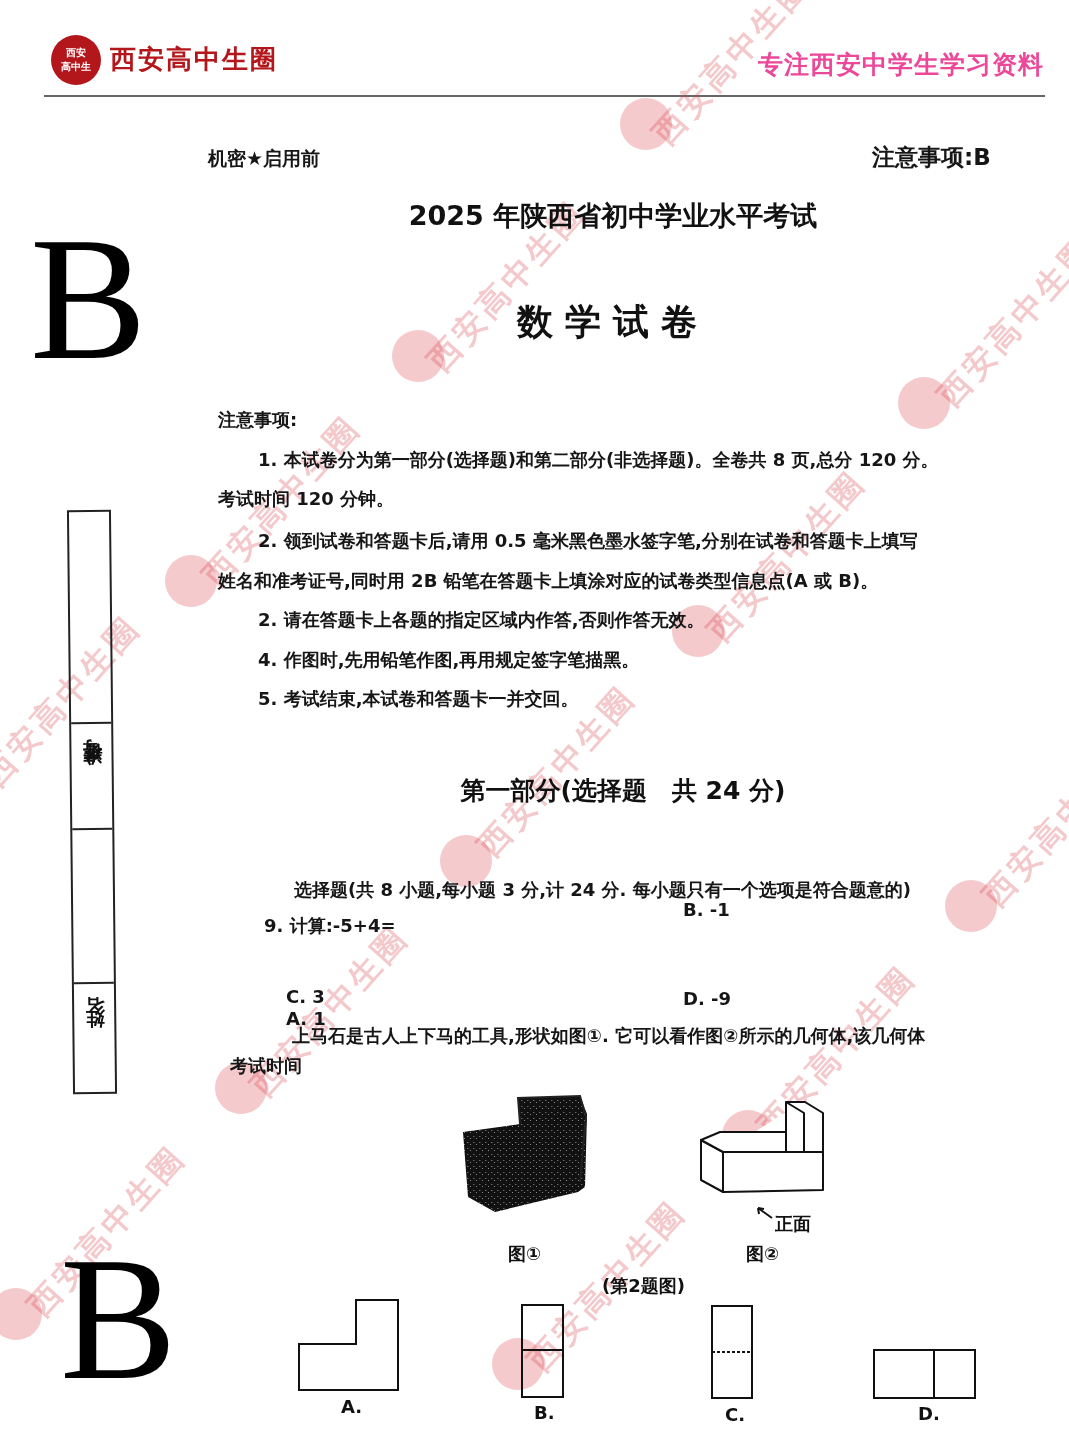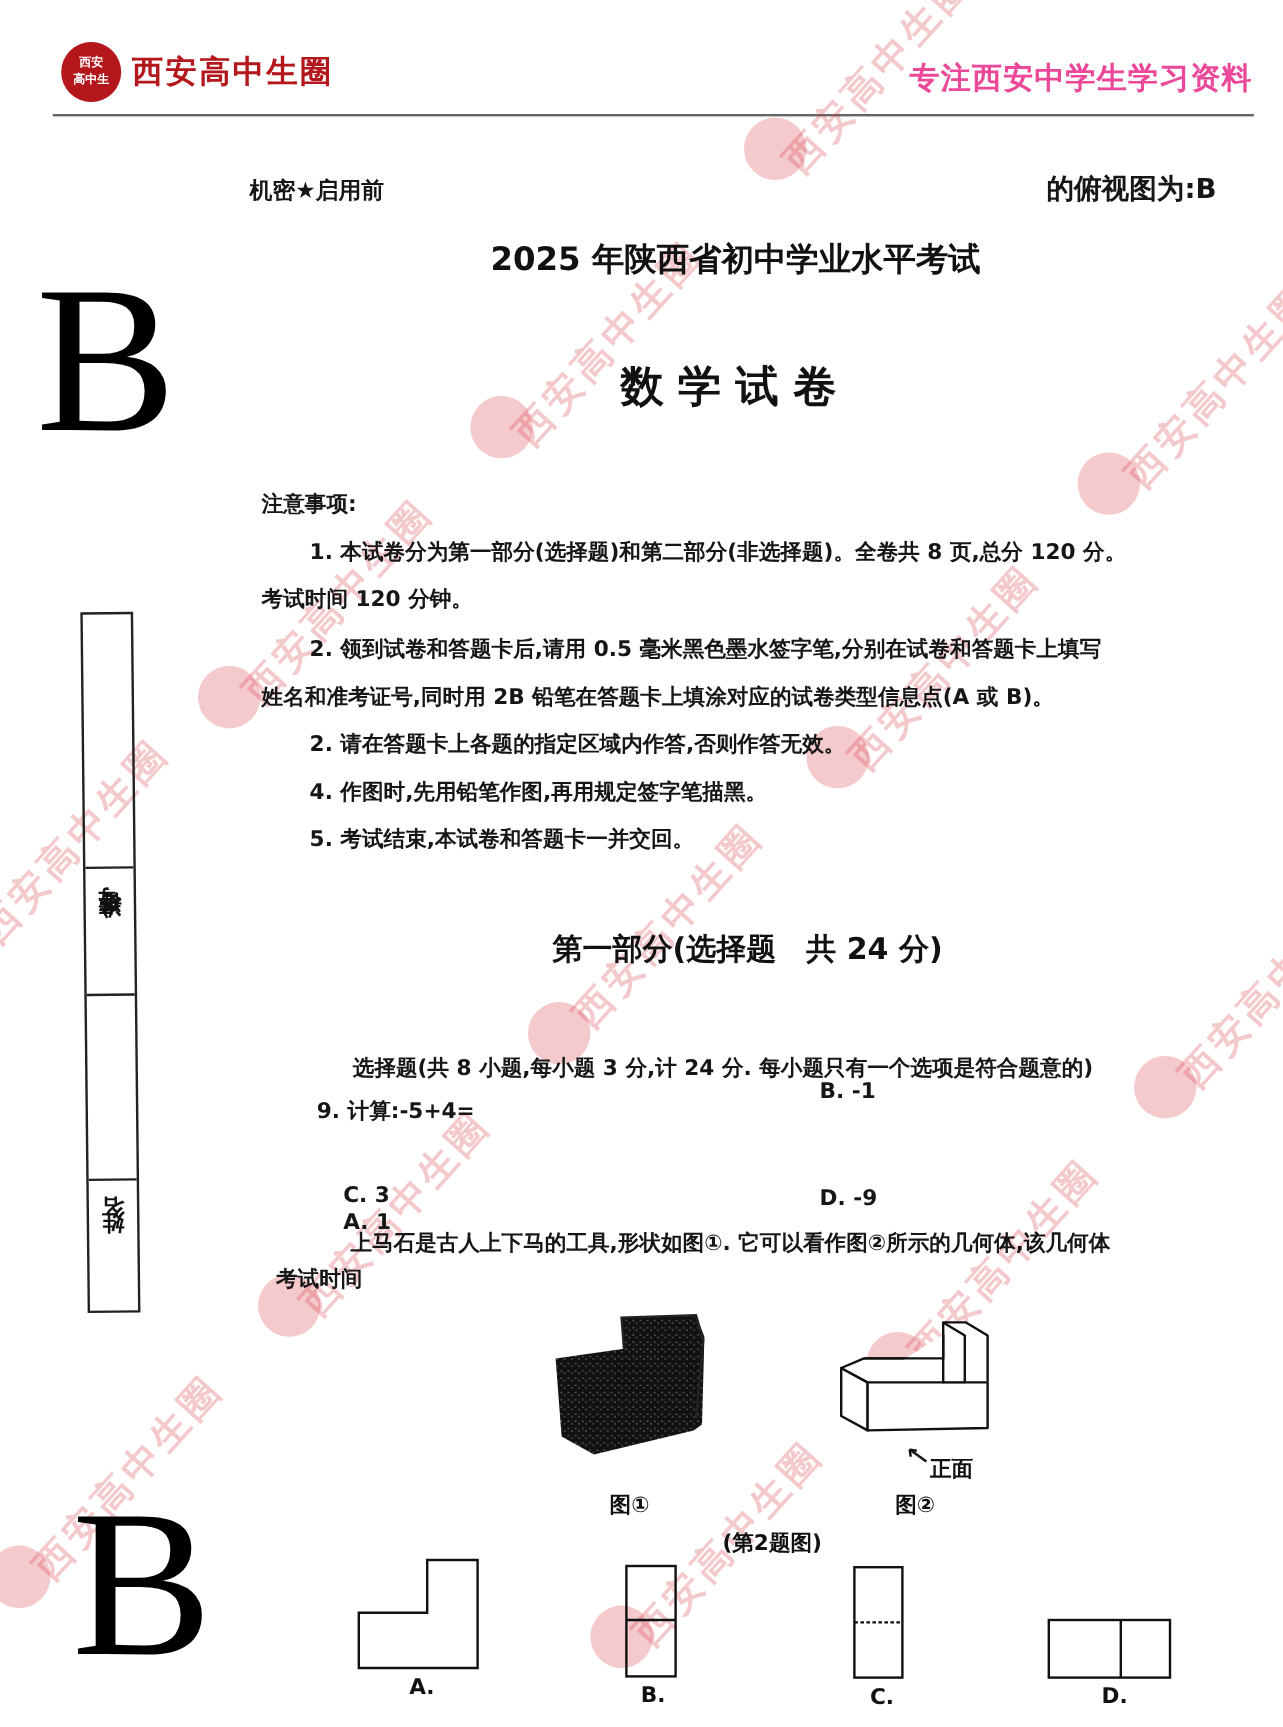--- a/index.html
+++ b/index.html
@@ -90,21 +90,21 @@
   <div class="abs wm-dot" style="left:-10px;top:1288px"></div>
   <div class="abs wm-text" style="left:35px;top:1290px">西安高中生圈</div>
   <div class="abs wm-dot" style="left:492px;top:1338px"></div>
   <div class="abs wm-text" style="left:535px;top:1345px">西安高中生圈</div>
 </div>
 
 <div class="abs big-b" style="left:30px;top:212px">B</div>
 <div class="abs big-b" style="left:60px;top:1232px">B</div>
 
 <div class="abs txt" style="left:208px;top:146px;font-size:19px">机密★启用前</div>
-<div class="abs txt" style="left:872px;top:142px;font-size:23px">的俯视图为:B</div>
+<div class="abs txt" style="left:872px;top:142px;font-size:23px">注意事项:B</div>
 
 <div class="abs title1">2025 年陕西省初中学业水平考试</div>
 <div class="abs title2">数学试卷</div>
 
 <div class="abs strip">
   <div class="strip-cell" style="top:210px;height:0"></div>
   <div class="abs" style="left:0;top:212px;width:40px;height:104px;display:flex;align-items:center;justify-content:center">
     <span class="vert">准考证号</span>
   </div>
   <div class="strip-cell" style="top:316px;height:0"></div>

